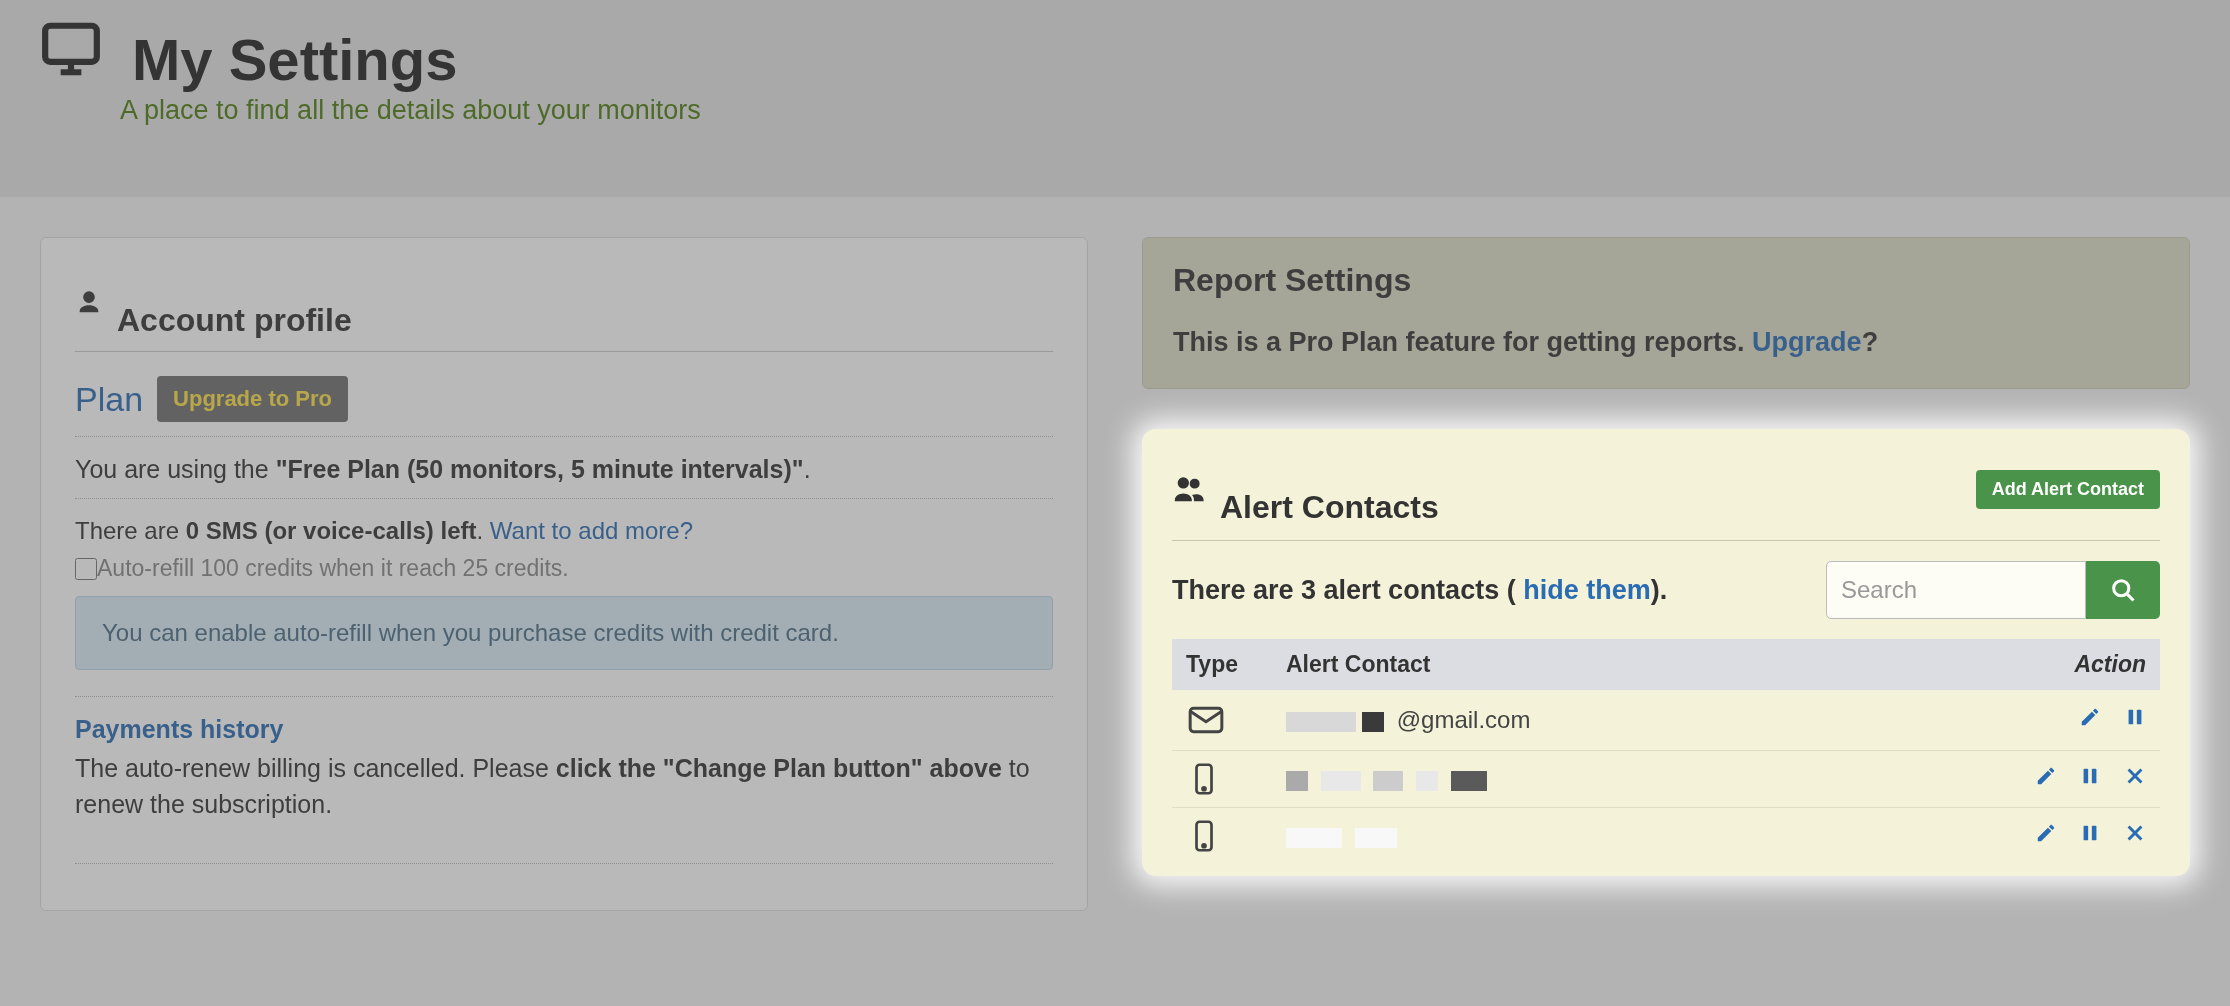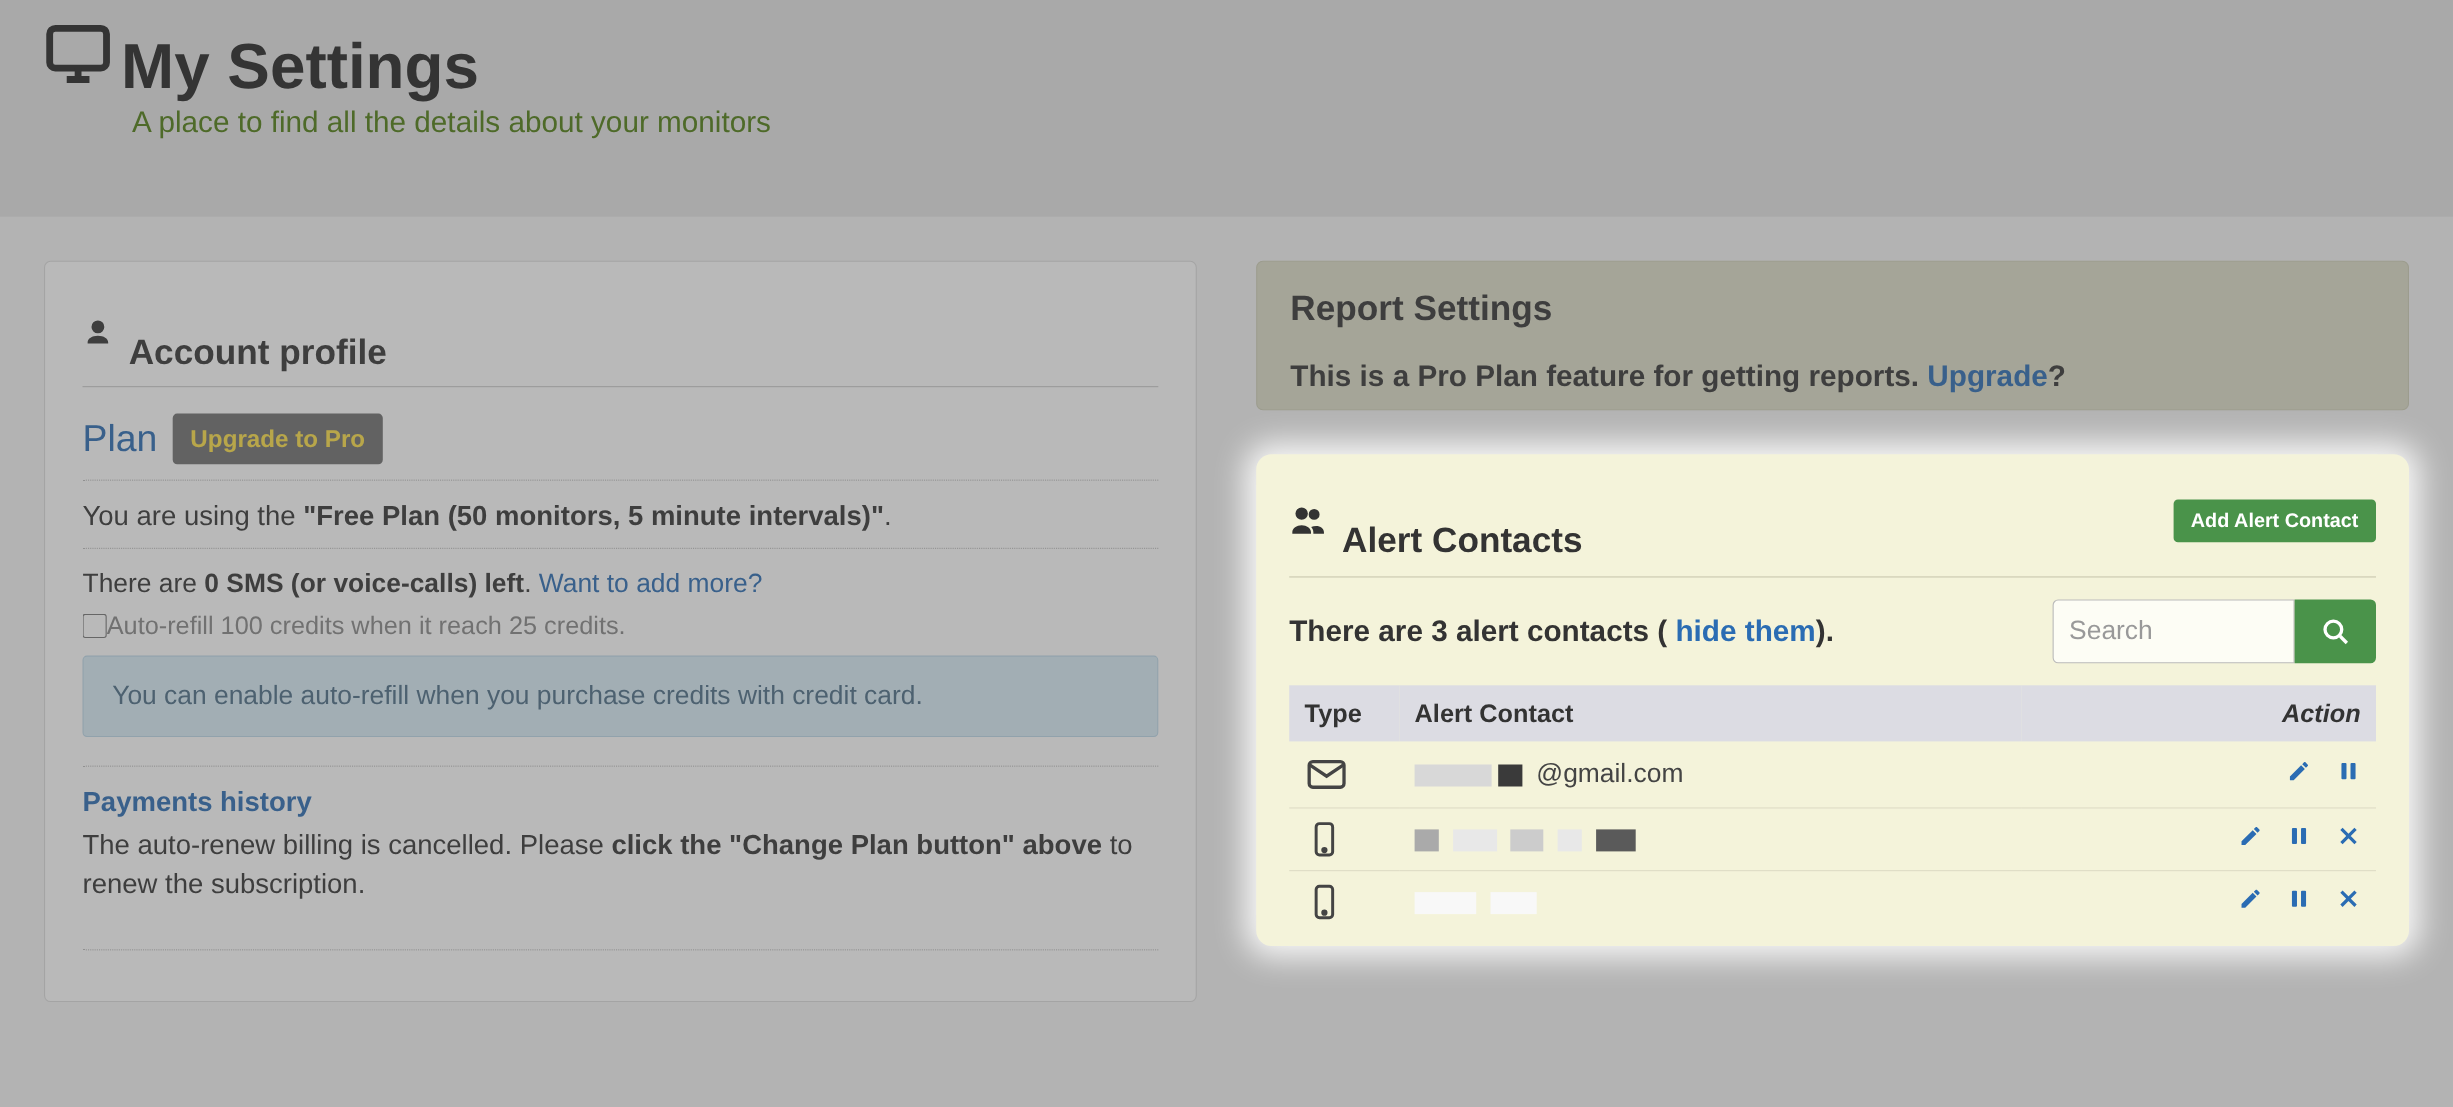--- a/index.html
+++ b/index.html
@@ -20,21 +20,21 @@
     pointer-events: none;
   }
   .header-band {
     background: #e4e4e4;
     padding: 18px 40px 30px 40px;
     height: 197px;
   }
   .page-title-row {
     display: flex;
     align-items: baseline;
-    gap: 8px;
+    gap: 30px;
   }
   .monitor-icon svg { width: 62px; height: 62px; }
   h1.page-title {
     font-size: 58px;
     font-weight: 700;
     color: #222;
   }
   .page-subtitle {
     font-size: 27px;
     color: #4d7c0f;
@@ -137,21 +137,21 @@
     font-size: 25px;
     color: #333;
     margin-top: 6px;
     line-height: 1.45;
   }
   
   .report-panel {
     background: #dedec9;
     border: 1px solid #cfcfb7;
     border-radius: 6px;
-    padding: 24px 30px 14px 30px;
+    padding: 24px 30px 30px 30px;
     margin-bottom: 40px;
   }
   .report-title {
     font-size: 32px;
     font-weight: 700;
     color: #333;
     margin-bottom: 28px;
   }
   .report-text {
     font-size: 27px;
@@ -201,21 +201,21 @@
   }
   .alert-count-text {
     font-size: 27px;
     font-weight: 700;
     color: #333;
   }
   .search-group {
     display: flex;
   }
   .search-input {
-    width: 220px;
+    width: 260px;
     height: 58px;
     border: 1px solid #bbb;
     border-radius: 5px 0 0 5px;
     padding: 0 14px;
     font-size: 24px;
     color: #737373;
     background: #fdfdf5;
   }
   .search-input::placeholder { color: #999; }
   .search-btn {

